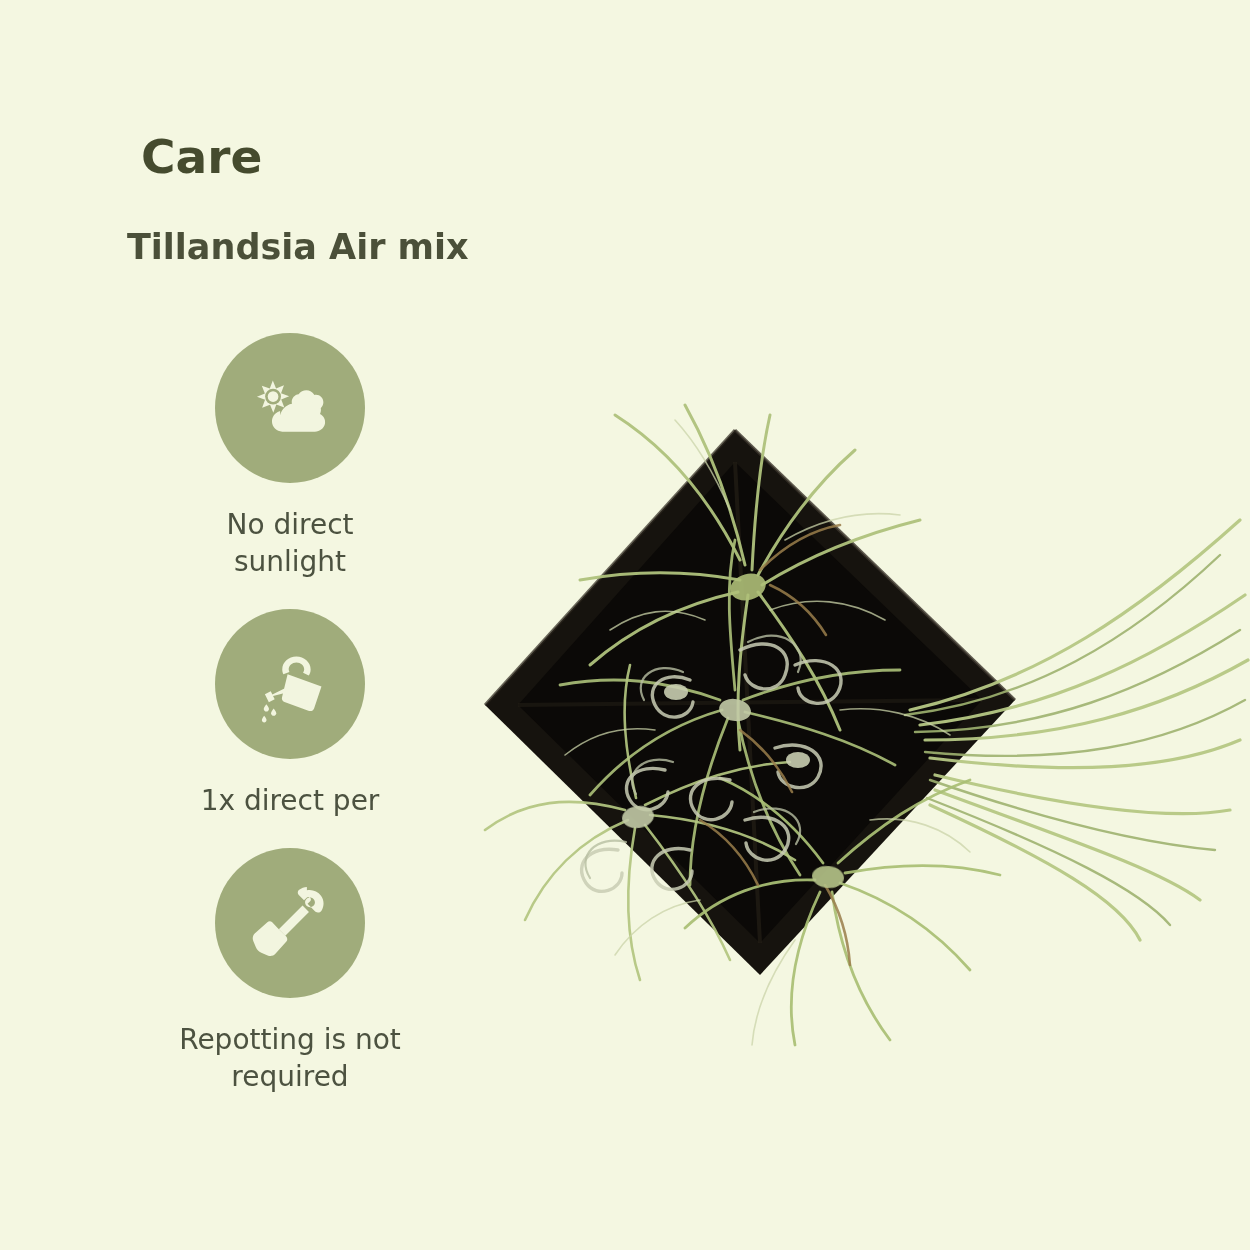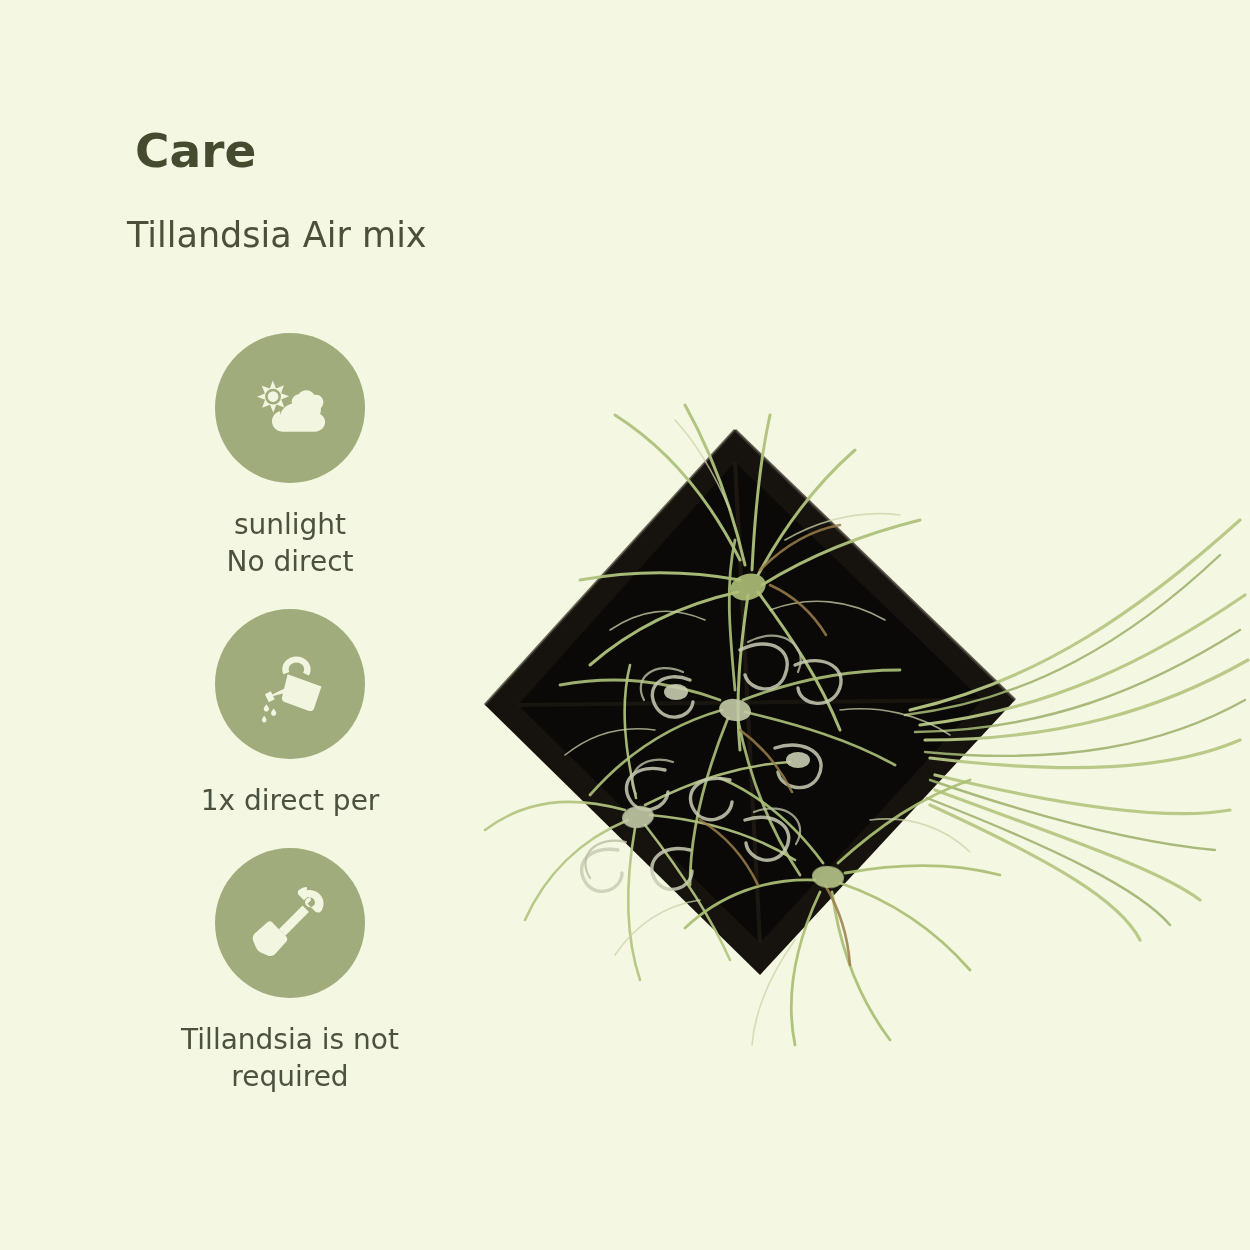--- a/index.html
+++ b/index.html
@@ -27,25 +27,25 @@
     left: 127px;
     top: 118px;
     width: 600px;
   }
   .title {
     font-size: 47px;
     font-weight: bold;
     color: #454B2E;
     letter-spacing: 0px;
     line-height: 1.05;
-    margin: 8px;
+    margin: 14px;
   }
   .subtitle {
     font-size: 35px;
-    font-weight: normal;
+    font-weight: bold;
     color: #4B5039;
     line-height: 1.1;
     margin: 0;
     padding-top: 33px;
   }
 
   
   .care-list {
     position: absolute;
     left: 140px;
@@ -122,22 +122,22 @@
 
               <path d="M38.5 58.5c2.2-9 10.6-15 19.8-13.4 4-5.6 12-6.2 16.8-1
                        2 -1 4.4-1 6.4 0.2 4.6 2.8 5.6 8.4 3.4 12.8
                        4.2 2 6.6 6.4 5.8 11-1 5.6-6 9.4-11.8 9.4H41
                        c-6.6 0-12-5.4-12-12 0-3.6 1.6-6.8 4.2-9 1.6-1.4 3.4 -2.4 5.3-3z"></path>
             </g>
           </svg>
         </span>
       </div>
       <div class="care-label">
+        <div>No direct</div>
         <div>sunlight</div>
-        <div>No direct</div>
       </div>
     </div>
 
     <div class="care-item">
       <div class="icon-circle">
         <span>
           <svg width="86" height="86" viewBox="0 0 100 100">
             <g fill="#F2F5DF">
 
               <path d="M41 33c0-8.4 7.4-15 16.4-15S74 24.6 74 33c0 2.6-.8 5-2.2 7.2l-6.6-3.4
@@ -179,21 +179,21 @@
               <path d="M35.2 56.4 L45.4 66.6 C47 68.2 47.1 70.8 45.6 72.5
                        L32.2 87.5 C29.9 90.1 26.1 91 22.8 89.6 L15 86.3
                        C12 85.1 9.6 82.7 8.4 79.7 L5.2 71.8
                        C3.8 68.5 4.7 64.7 7.3 62.4 L22.4 49
                        C24.1 47.5 26.7 47.6 28.3 49.2 Z"></path>
             </g>
           </svg>
         </span>
       </div>
       <div class="care-label">
-        <div>Tillandsia is not</div>
+        <div>Repotting is not</div>
         <div>required</div>
       </div>
     </div>
 
   </div>
 
   <div class="plant-photo">
     <svg width="810" height="700" viewBox="0 0 810 700">
       <defs>
         <clipPath id="trayClip">

